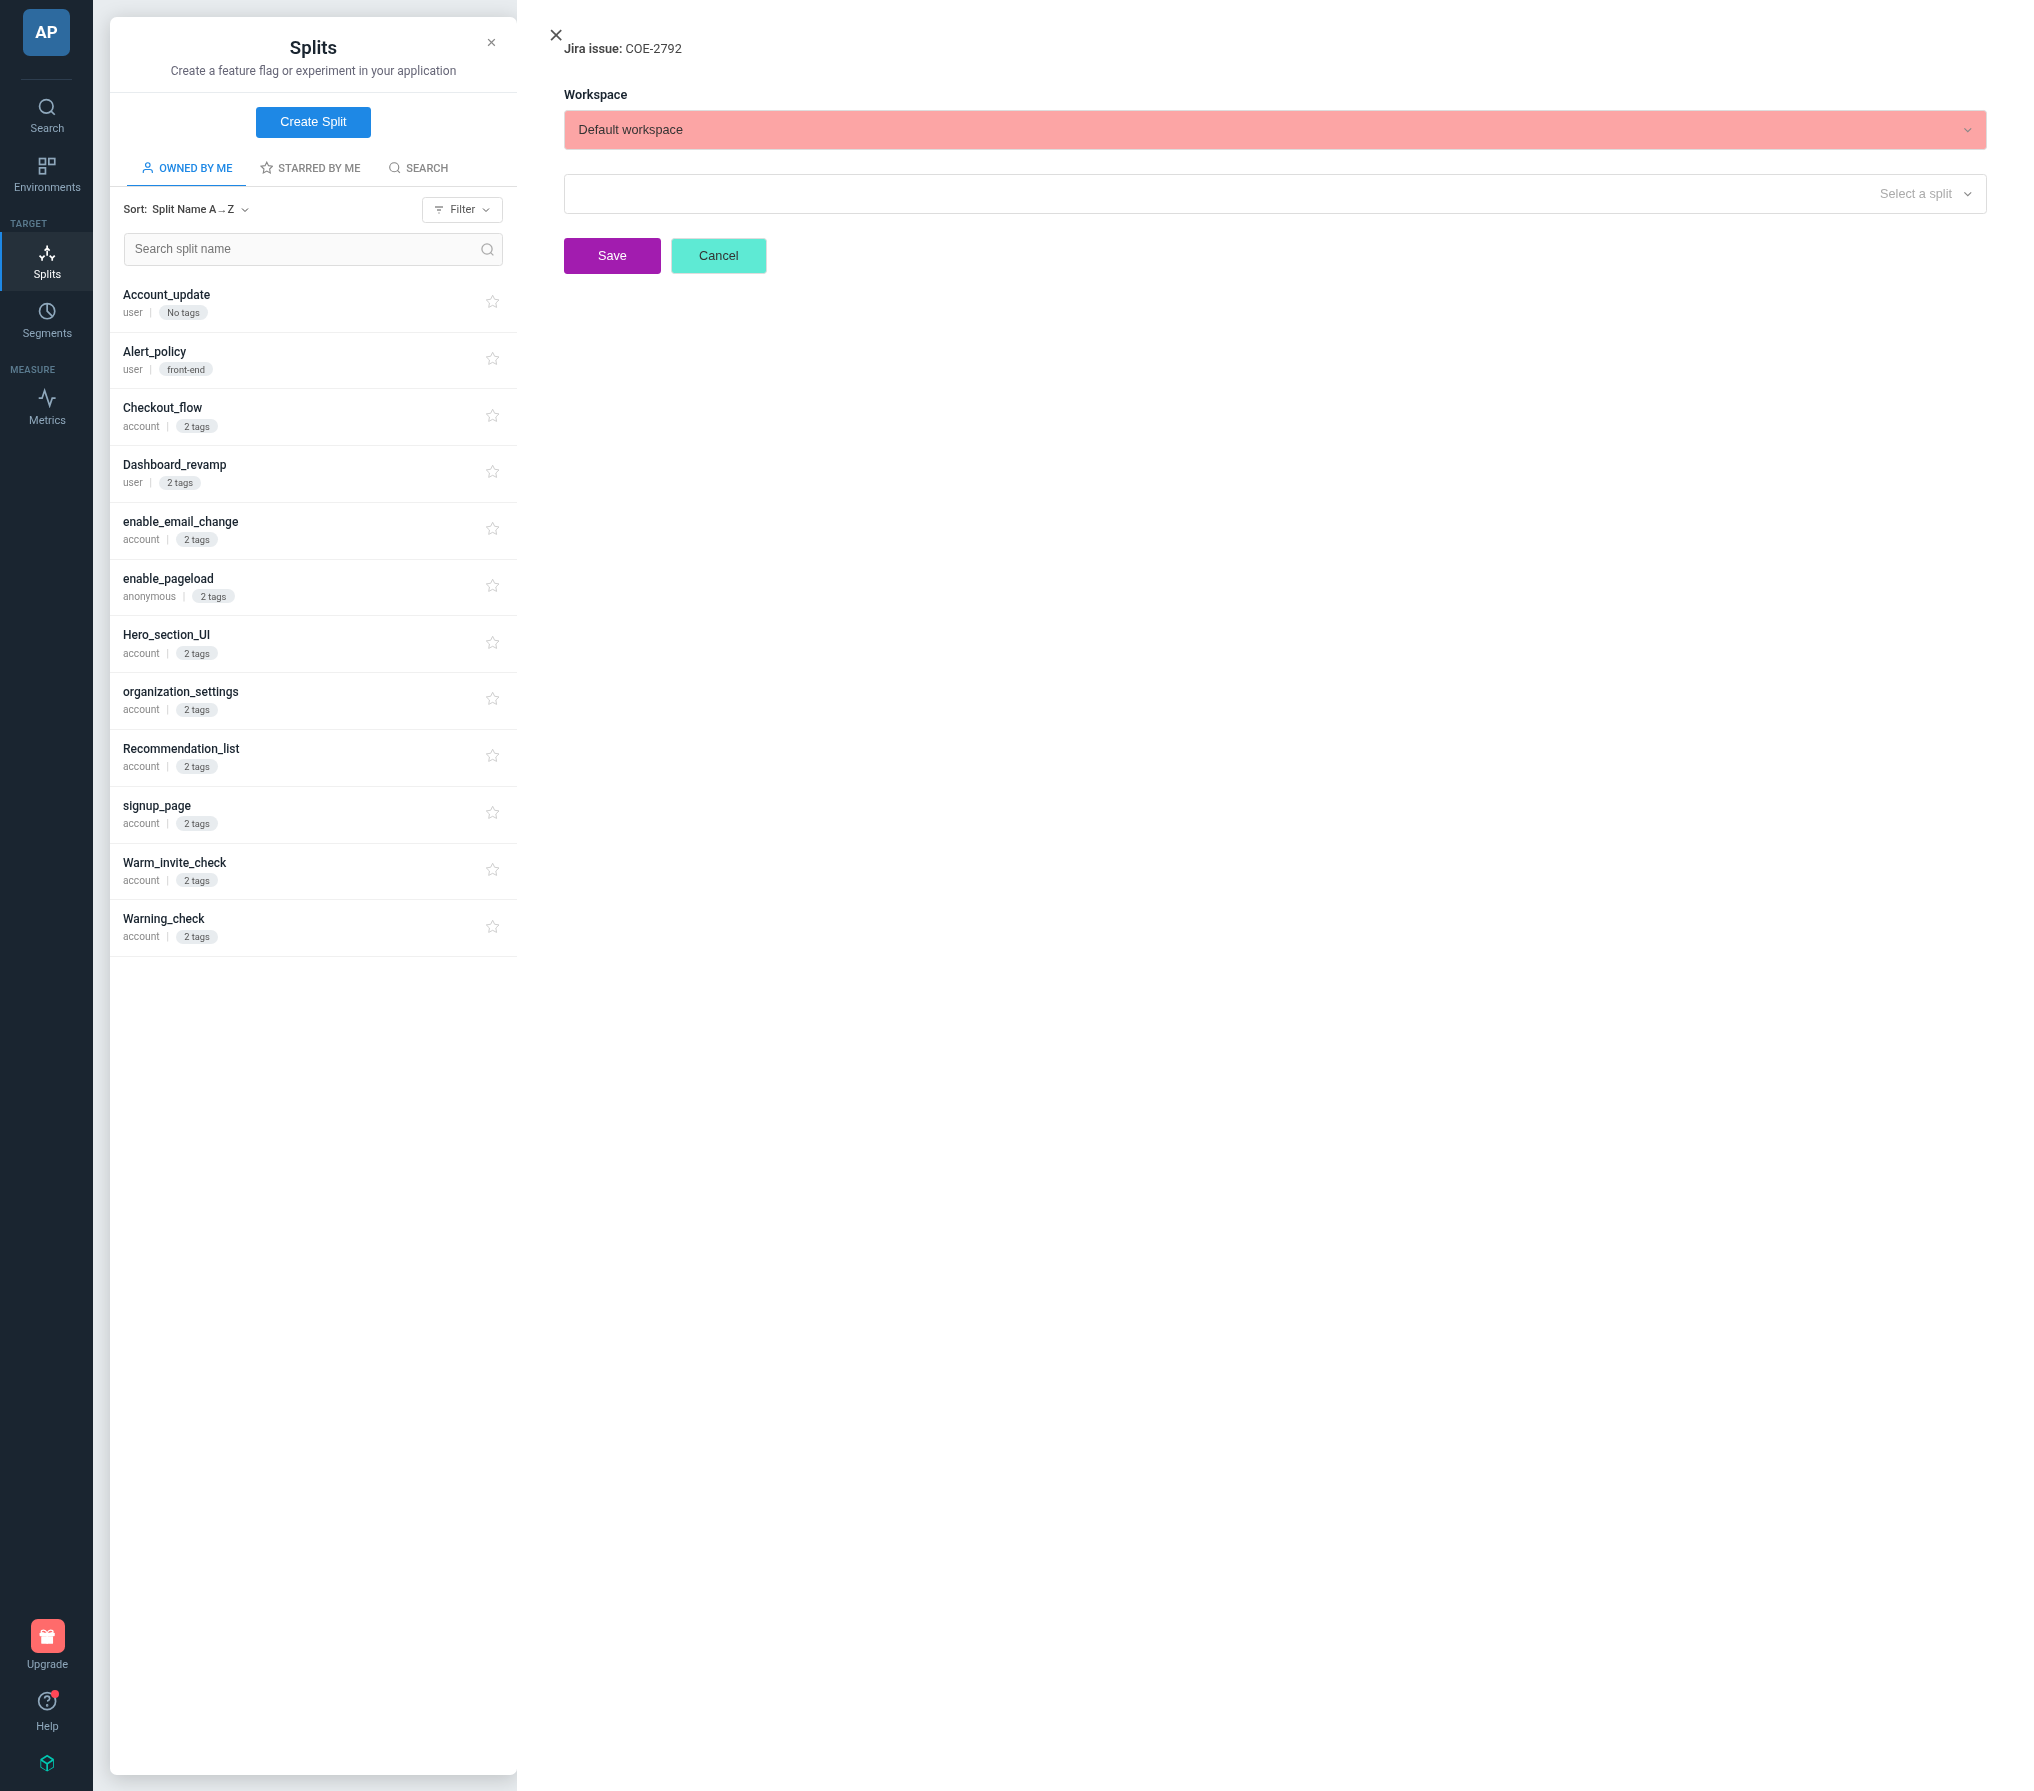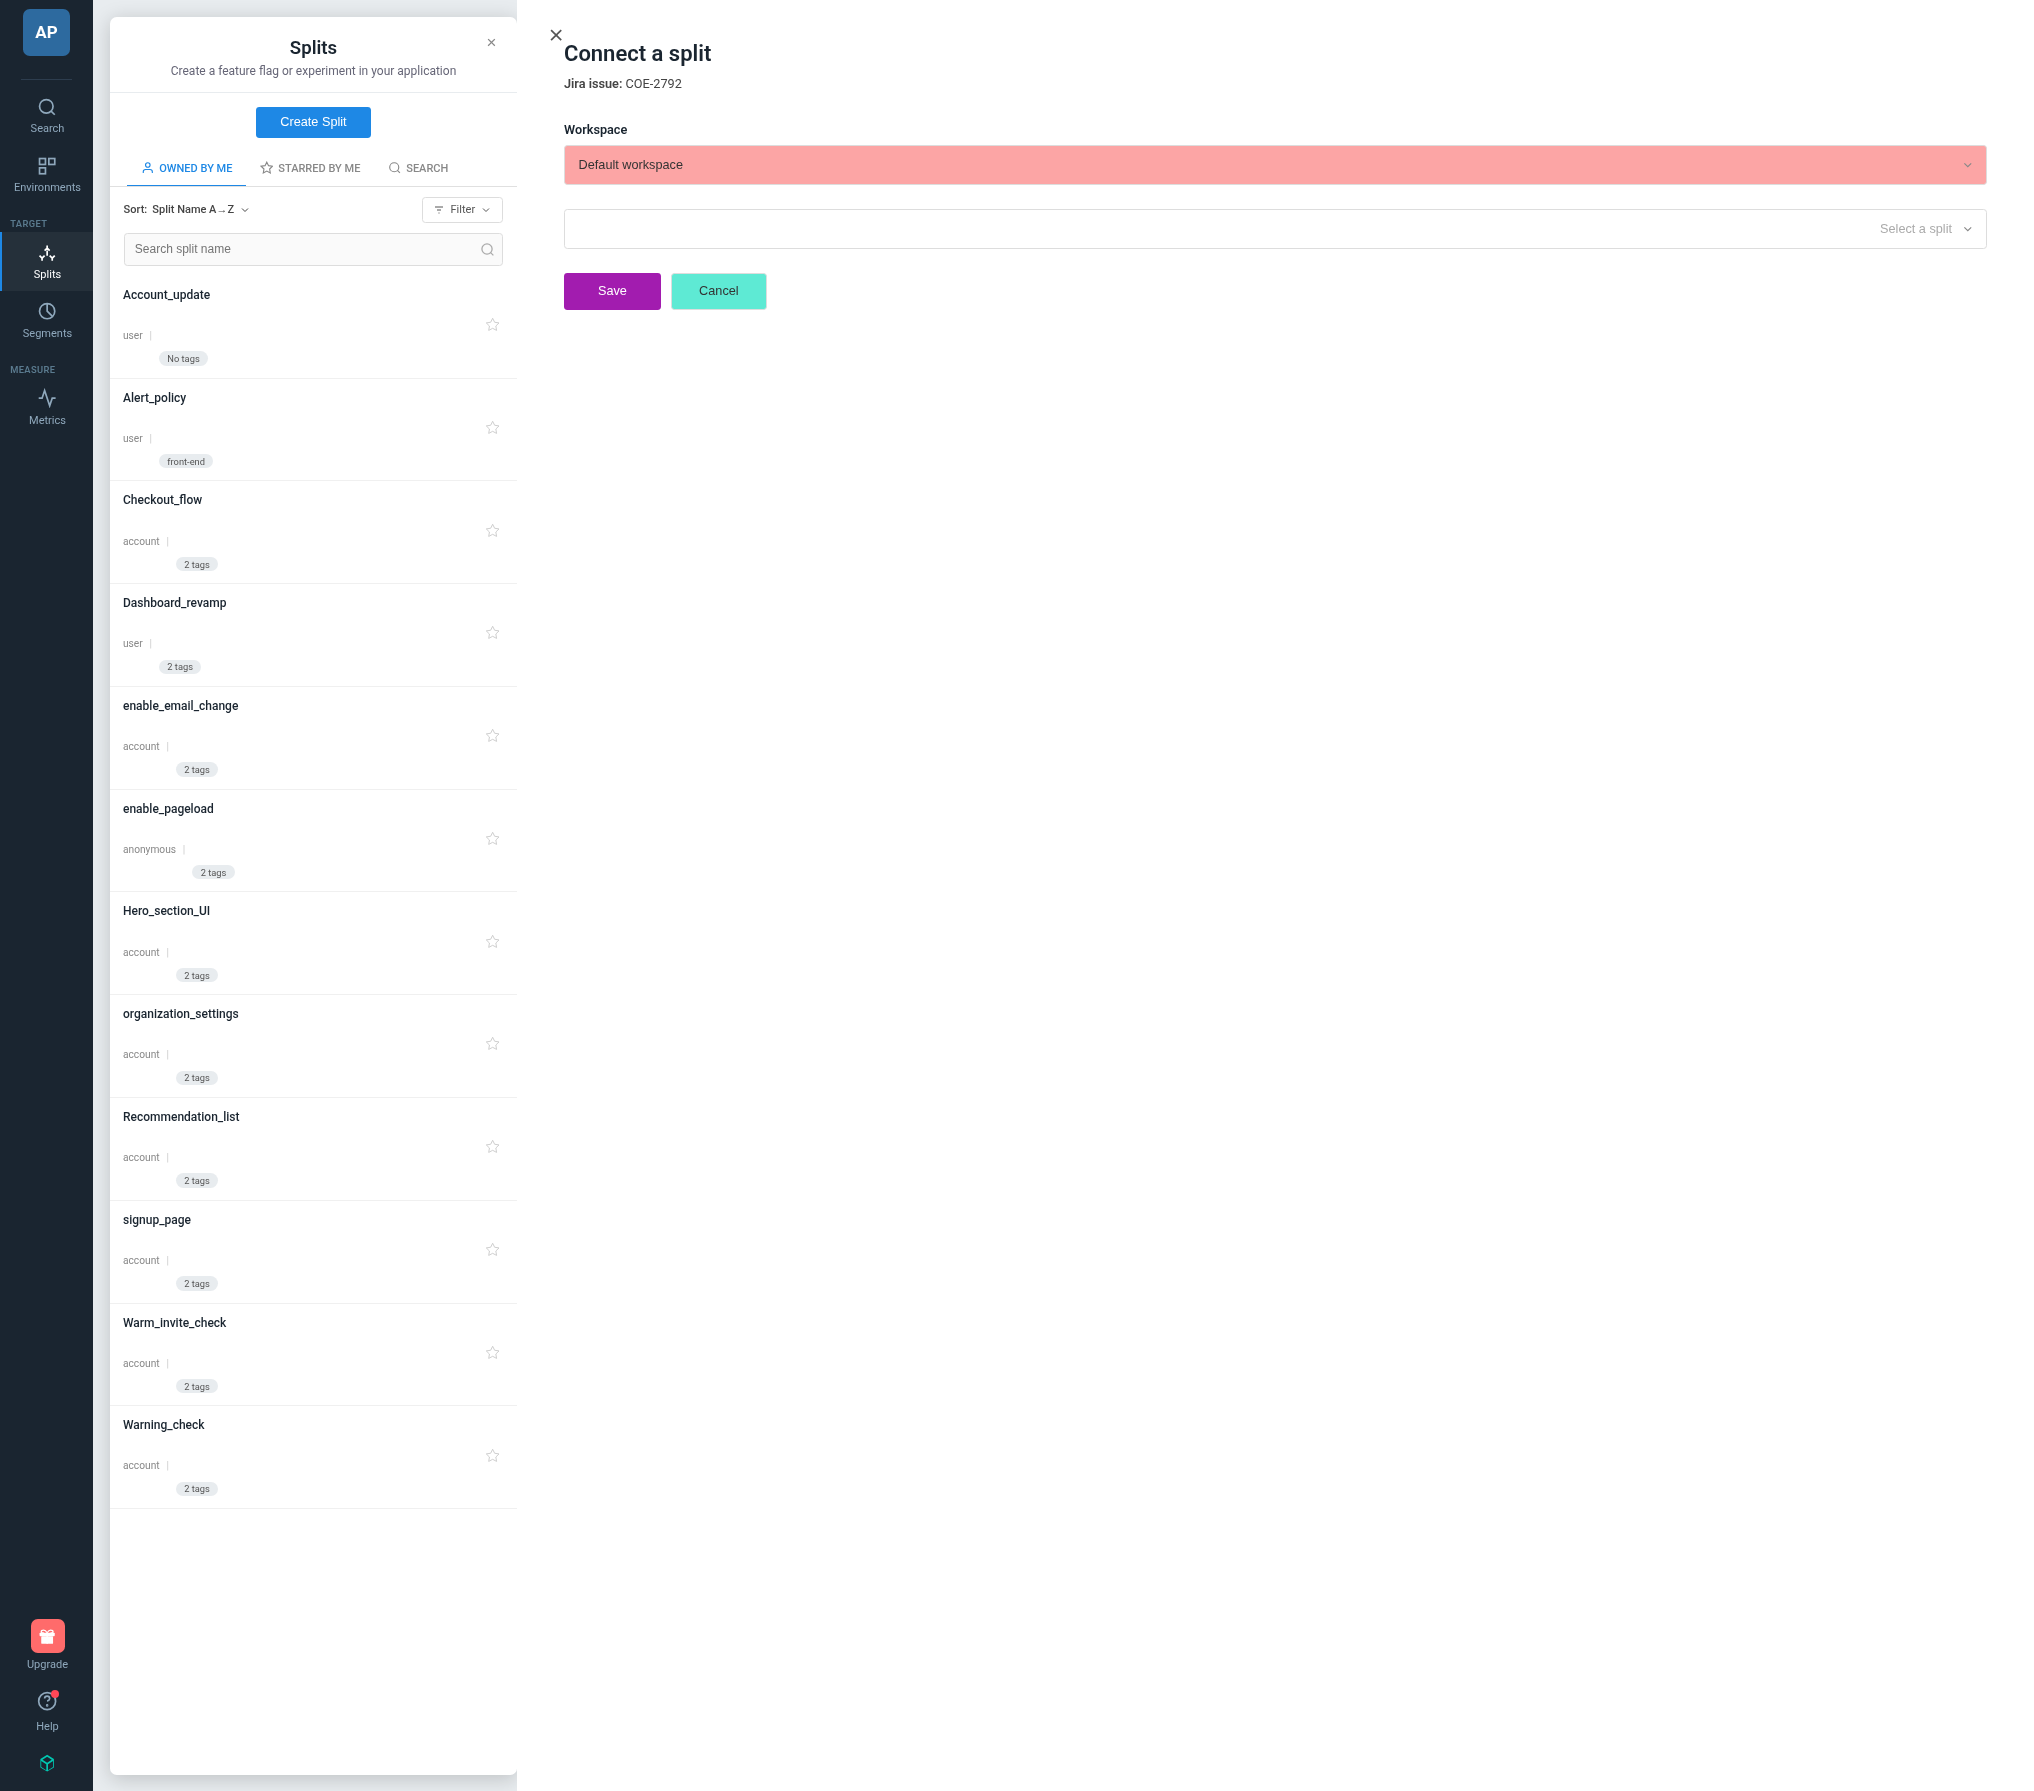--- a/index.html
+++ b/index.html
@@ -286,21 +286,20 @@
     .split-item-meta .separator {
       color: #ccc;
     }
 
     .tag {
       background: #e8ecef;
       border-radius: 10.2px;
       padding: 1.7px 8.5px;
       font-size: 9.3px;
       color: #555;
-      margin-top: 46px;
     }
 
     .star-btn {
       background: none;
       border: none;
       cursor: pointer;
       color: #bbb;
       font-size: 15.3px;
       padding: 3.4px;
     }
@@ -779,21 +778,20 @@
   </div>
 
   <div class="connect-panel">
     <button class="connect-panel-close">
       <svg viewBox="0 0 24 24" fill="none" stroke="currentColor" stroke-width="2" width="20.3" height="20.3">
         <line x1="18" y1="6" x2="6" y2="18"></line>
           <line x1="6" y1="6" x2="18" y2="18"></line>
       </svg>
     </button>
 
-    <h1>Connect a split</h1>
 
     <p class="jira-issue">
       <strong>Jira issue:</strong>
       <span>COE-2792</span>
     </p>
 
     <div class="form-group">
       <label class="form-label">Workspace</label>
       <div class="select-wrapper">
         <select><option>Default workspace</option></select>

